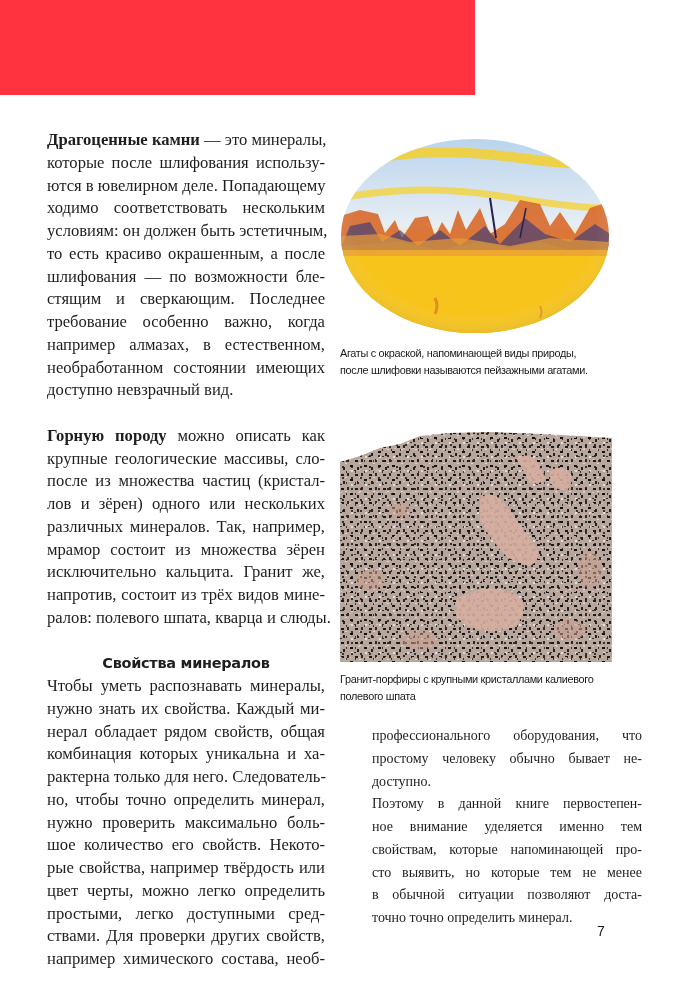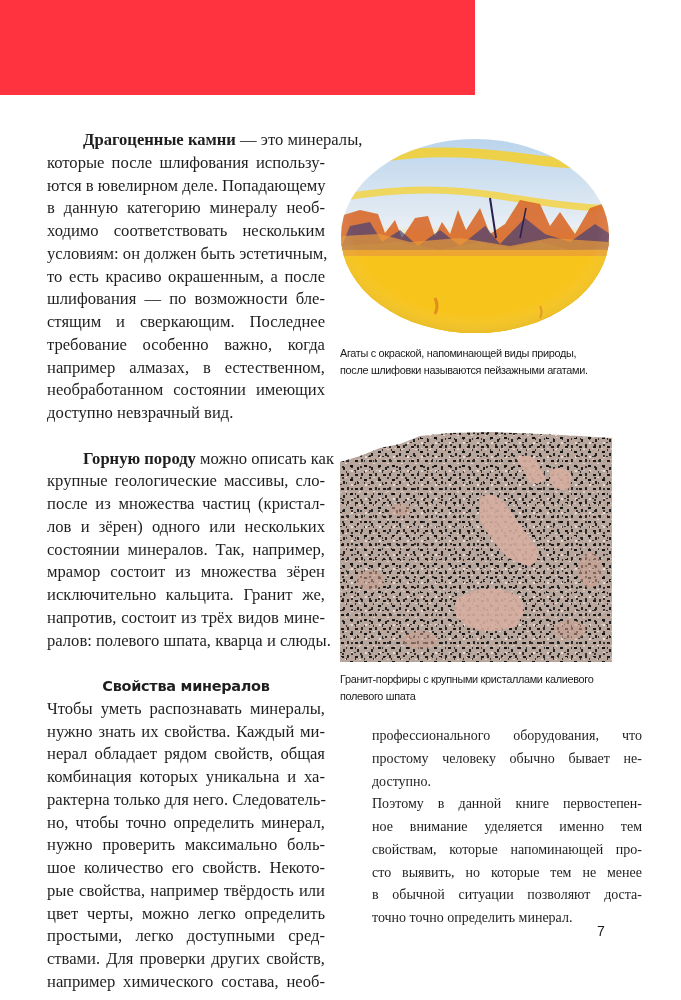--- a/index.html
+++ b/index.html
@@ -14,21 +14,21 @@
   }
   .col-left {
     position: absolute; left: 47px; top: 129px; width: 278px;
     font-family: "Liberation Serif", serif; font-size: 16.6px; line-height: 22.75px;
     color: #1e1e1e;
   }
   .col-left .line, .col-right .line { white-space: nowrap; display: block; text-align-last: justify; text-align: justify; }
   .col-left .line.last, .col-right .line.last { text-align-last: left; }
   .para { margin: 0; }
   .gap { height: 22.75px; }
-  .bold { font-weight: bold; margin-left: 36px; }
+  .bold { font-weight: bold; }
   .subhead {
     font-family: "DejaVu Sans", sans-serif; font-weight: bold; font-size: 14.5px;
     line-height: 22.75px; display: block; letter-spacing: -0.3px; text-align: center;
   }
   .col-right {
     position: absolute; left: 340px; top: 725px; width: 270px;
     font-family: "Liberation Serif", serif; font-size: 14px; line-height: 22.75px;
     color: #1e1e1e;
     margin-left: 32px;
   }
@@ -52,38 +52,37 @@
 </head>
 <body>
 
 <div class="red-band" style="background: rgb(255, 51, 63);"></div>
 
 <div class="col-left">
   <div class="para">
     <span class="line"><span class="bold">Драгоценные камни</span><span> — это минералы,</span></span>
     <span class="line">которые после шлифования использу-</span>
     <span class="line">ются в ювелирном деле. Попадающему</span>
-    <span class="line">в данную категорию минералу необ-</span>
     <span class="line">ходимо соответствовать нескольким</span>
     <span class="line">условиям: он должен быть эстетичным,</span>
     <span class="line">то есть красиво окрашенным, а после</span>
     <span class="line">шлифования — по возможности бле-</span>
     <span class="line">стящим и сверкающим. Последнее</span>
     <span class="line">требование особенно важно, когда</span>
     <span class="line">например алмазах, в естественном,</span>
     <span class="line">необработанном состоянии имеющих</span>
     <span class="line last">доступно невзрачный вид.</span>
   </div>
   <div class="gap"></div>
   <div class="para">
     <span class="line"><span class="bold">Горную породу</span><span> можно описать как</span></span>
     <span class="line">крупные геологические массивы, сло-</span>
     <span class="line">после из множества частиц (кристал-</span>
     <span class="line">лов и зёрен) одного или нескольких</span>
-    <span class="line">состоянии минералов. Так, например,</span>
+    <span class="line">различных минералов. Так, например,</span>
     <span class="line">мрамор состоит из множества зёрен</span>
     <span class="line">исключительно кальцита. Гранит же,</span>
     <span class="line">напротив, состоит из трёх видов мине-</span>
     <span class="line">ралов: полевого шпата, кварца и слюды.</span>
   </div>
   <div class="gap"></div>
   <div class="para">
     <span class="subhead">Свойства минералов</span>
     <span class="line">Чтобы уметь распознавать минералы,</span>
     <span class="line">нужно знать их свойства. Каждый ми-</span>

